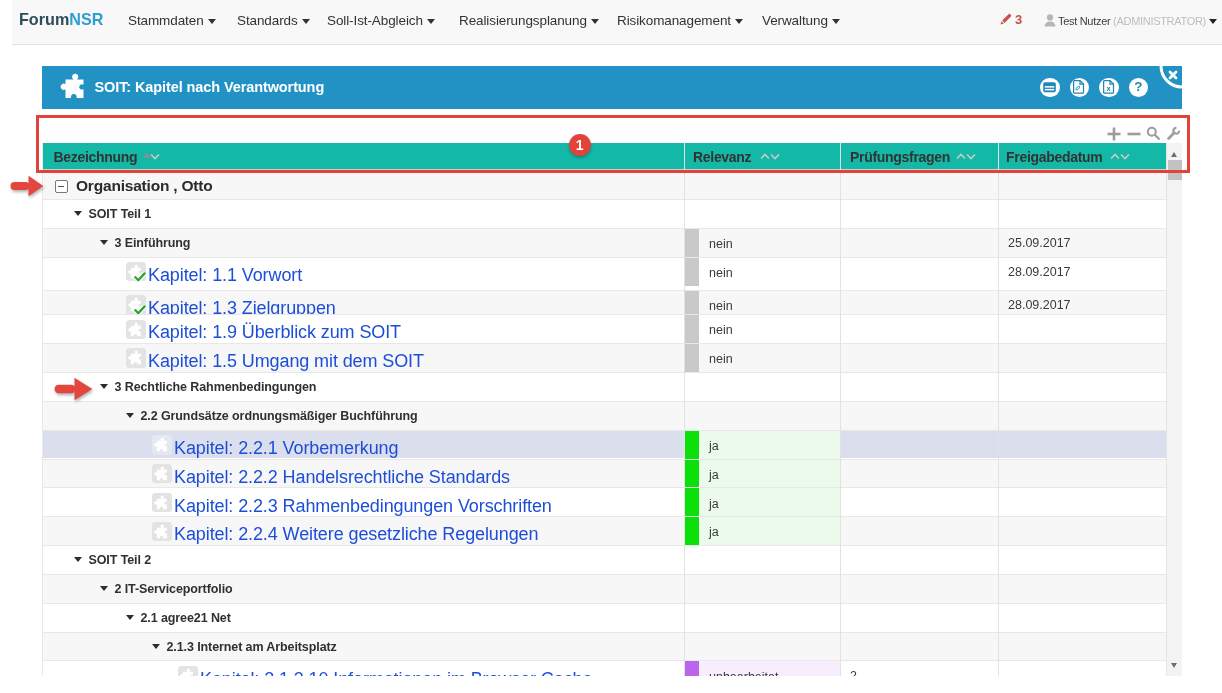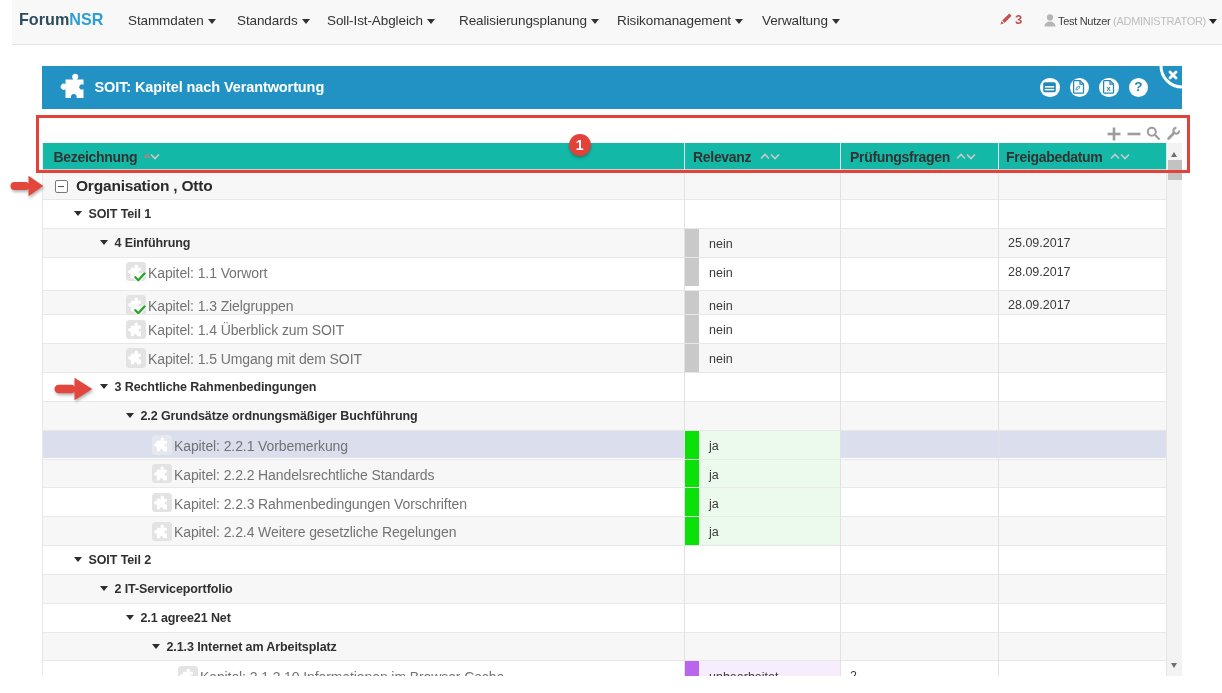--- a/index.html
+++ b/index.html
@@ -29,21 +29,21 @@
 .rarrow { position:absolute; z-index:41; filter:drop-shadow(1px 2px 1.5px rgba(0,0,0,.3)); }
 
 #tbl { position:absolute; left:42px; top:143px; width:1140px; height:532.5px; overflow:hidden; background:#fff; border-left:1px solid #e8e8e8; }
 #thead { position:absolute; left:0; top:0; width:1140px; height:27px; background:#14b8a6; border-bottom:1px solid #d0d0d0;}
 .th { position:absolute; top:6px; font-size:14px; font-weight:bold; color:#333; letter-spacing:-0.3px;}
 .vline { position:absolute; top:0; width:1px; height:532.5px; background:#e2e2e2; z-index:5;}
 .tr { position:absolute; left:0; width:1122.5px; height:28.85px; border-top:1px solid #e8e8e8; }
 .tr.odd { background:#f7f7f7; }
 .tr.even { background:#fff; }
 .tr.sel { background:#dbdeec; }
-.nm { position:absolute; top:7.2px; font-size:14px; color:#737373; white-space:nowrap; letter-spacing:-0.1px;}
+.nm { position:absolute; top:7.2px; font-size:18px; color:#1d4ed8; white-space:nowrap; letter-spacing:-0.1px;}
 .nm.bg { font-weight:bold; font-size:12.5px; color:#303030; }
 .nm.b0 { font-weight:bold; font-size:15.5px; color:#2b2b2b; top:5.6px; letter-spacing:-0.2px;}
 .tri { position:absolute; top:11.4px; width:0; height:0; border-left:4.7px solid transparent; border-right:4.7px solid transparent; border-top:5.8px solid #2d2d2d; }
 .mbox { position:absolute; top:9px; width:13px; height:13px; border:1.4px solid #787878; border-radius:2px; background:#fff;}
 .mbox i { position:absolute; left:2.2px; top:4.6px; width:6.2px; height:1.6px; background:#555; }
 .icw { position:absolute; top:4.4px; width:19.5px; height:19.5px; background:#e3e3e3; border-radius:3.5px; }
 .tr.sel .icw { background:#e6e8f0; }
 .pz { position:absolute; left:0; top:0; width:19.5px; height:19.5px; }
 .ck { position:absolute; left:8px; top:9.8px; width:12px; height:10px; }
 .rc { position:absolute; left:641px; top:0; width:155.5px; height:28.85px; }
@@ -183,21 +183,21 @@
         <i></i>
       </div>
       <div class="nm b0" style="left:33.0px">Organisation , Otto</div>
     </div>
 <div class="tr even" style="top:55.85px">
       <div class="tri" style="left:30.5px"></div>
       <div class="nm bg" style="left:45.5px">SOIT Teil 1</div>
     </div>
 <div class="tr odd" style="top:84.70px">
       <div class="tri" style="left:56.5px"></div>
-      <div class="nm bg" style="left:71.5px">4 Einführung</div>
+      <div class="nm bg" style="left:71.5px">3 Einführung</div>
       <div class="rc">
         <i class="bar gray"></i>
         <span>nein</span>
       </div>
       <div class="dt">25.09.2017</div>
     </div>
 <div class="tr even" style="top:113.55px">
       <div class="icw" style="left:83.0px">
         <svg class="pz" viewBox="0 0 19.5 19.5">
           <g transform="translate(1.2,2.2) scale(0.56)">
@@ -236,21 +236,21 @@
       <div class="dt">28.09.2017</div>
     </div>
 <div class="tr even" style="top:171.25px">
       <div class="icw" style="left:83.0px">
         <svg class="pz" viewBox="0 0 19.5 19.5">
           <g transform="translate(1.2,2.2) scale(0.56)">
             <path fill="#fff" d="M6.5 6.5 H14.51 A3.1 3.1 0 1 1 17.89 6.5 H24.5 V11.85 A2.6 2.6 0 1 0 24.5 15.95 V25 H17.48 A2.9 2.9 0 1 0 12.12 25 H6.5 V16.29 A3.1 3.1 0 1 1 6.5 11.11 Z"></path>
           </g>
         </svg>
       </div>
-      <div class="nm" style="left:105.0px">Kapitel: 1.4 Überblick zum SOIT</div>
+      <div class="nm" style="left:105.0px">Kapitel: 1.9 Überblick zum SOIT</div>
       <div class="rc">
         <i class="bar gray"></i>
         <span>nein</span>
       </div>
     </div>
 <div class="tr odd" style="top:200.10px">
       <div class="icw" style="left:83.0px">
         <svg class="pz" viewBox="0 0 19.5 19.5">
           <g transform="translate(1.2,2.2) scale(0.56)">
             <path fill="#fff" d="M6.5 6.5 H14.51 A3.1 3.1 0 1 1 17.89 6.5 H24.5 V11.85 A2.6 2.6 0 1 0 24.5 15.95 V25 H17.48 A2.9 2.9 0 1 0 12.12 25 H6.5 V16.29 A3.1 3.1 0 1 1 6.5 11.11 Z"></path>

